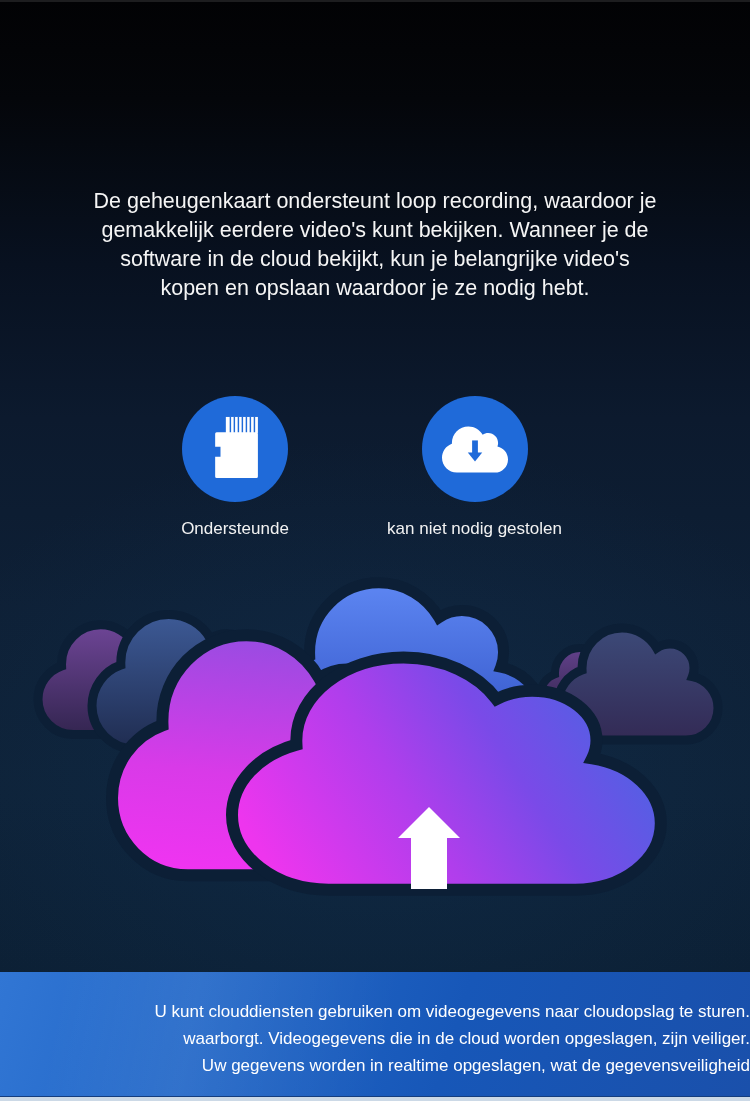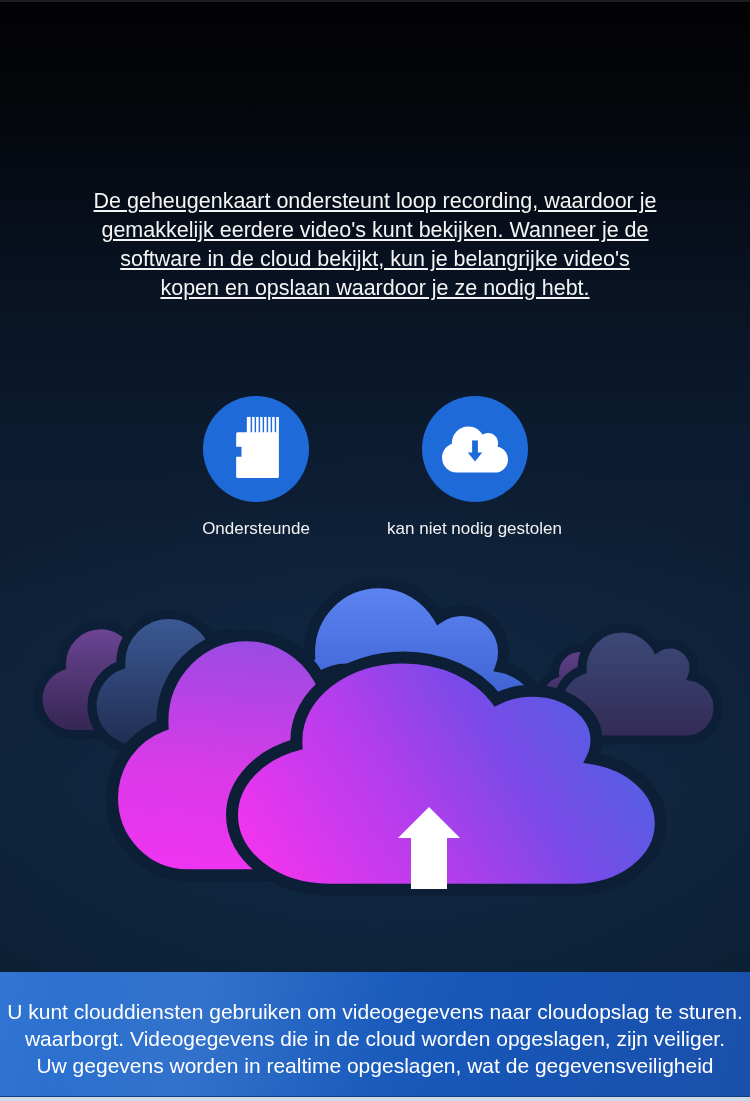--- a/index.html
+++ b/index.html
@@ -9,31 +9,31 @@
     background:
       radial-gradient(ellipse 90% 42% at 50% 70%, rgba(19,58,96,.32), rgba(0,0,0,0) 72%),
       linear-gradient(180deg,#020204 0%,#04060a 9%,#081120 24%,#0c1a2e 38%,#0e2036 55%,#0e2238 72%,#0c2035 88%,#0b1e33 100%);
   }
   .top-strip{position:absolute;top:0;left:0;width:750px;height:2px;background:#1d1d1f;}
   .title{position:absolute;top:44px;left:0;width:750px;text-align:center;margin:0;
     font-size:45px;font-weight:700;line-height:58px;letter-spacing:-.5px;color:#fff;}
   .title span{display:block;white-space:nowrap;}
   .intro{position:absolute;top:187px;left:0;width:750px;text-align:center;margin:0;
     font-size:21.5px;line-height:29px;font-weight:400;color:#f5f5f5;}
-  .intro span{display:block;white-space:nowrap;text-decoration:underline;}
+  .intro span{display:block;white-space:nowrap;}
   .feature{position:absolute;top:396px;text-align:center;}
-  .feature.f1{left:156px;width:200px;}
+  .feature.f1{left:135px;width:200px;}
   .feature.f2{left:352px;width:245px;}
   .badge{width:106px;height:106px;border-radius:50%;background:#1f6ad9;
     margin:0 auto;display:flex;align-items:center;justify-content:center;}
   .f-label{margin-top:16px;font-size:17px;line-height:22.5px;color:#f2f2f2;}
   .f-label span{display:block;white-space:nowrap;}
   .clouds{position:absolute;top:560px;left:0;width:750px;height:360px;display:block;}
   .footer{position:absolute;top:972px;left:0;width:750px;height:124px;box-sizing:border-box;
-    padding-top:26px;text-align:center;font-size:21px;line-height:27px;color:#fff;
+    padding-top:26px;text-align:right;font-size:17px;line-height:27px;color:#fff;
     background:linear-gradient(108deg,#3176d4 0%,#2368c8 26%,#1757b8 60%,#1a50ab 100%);}
   .footer:before{content:"";position:absolute;inset:0;pointer-events:none;
     background:linear-gradient(100deg,rgba(255,255,255,0) 8%,rgba(255,255,255,.07) 26%,rgba(255,255,255,0) 52%);}
   .footer span{display:block;white-space:nowrap;position:relative;}
   .bottom-line{position:absolute;top:1096px;left:0;width:750px;height:1px;background:#143d7e;}
   .bottom-strip{position:absolute;top:1097px;left:0;width:750px;height:4px;background:#ccd9e6;}
 </style>
 </head>
 <body>
 

